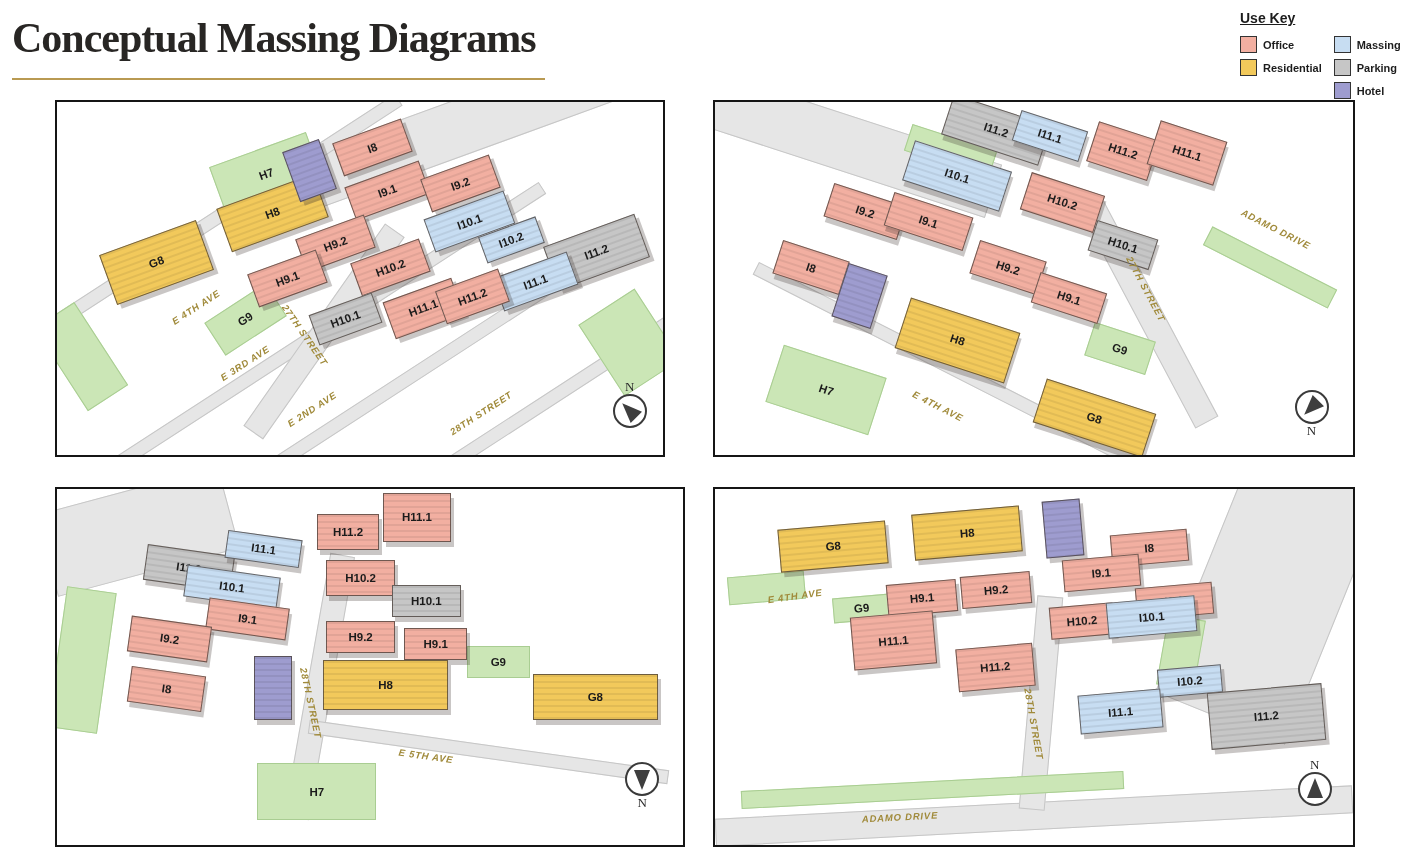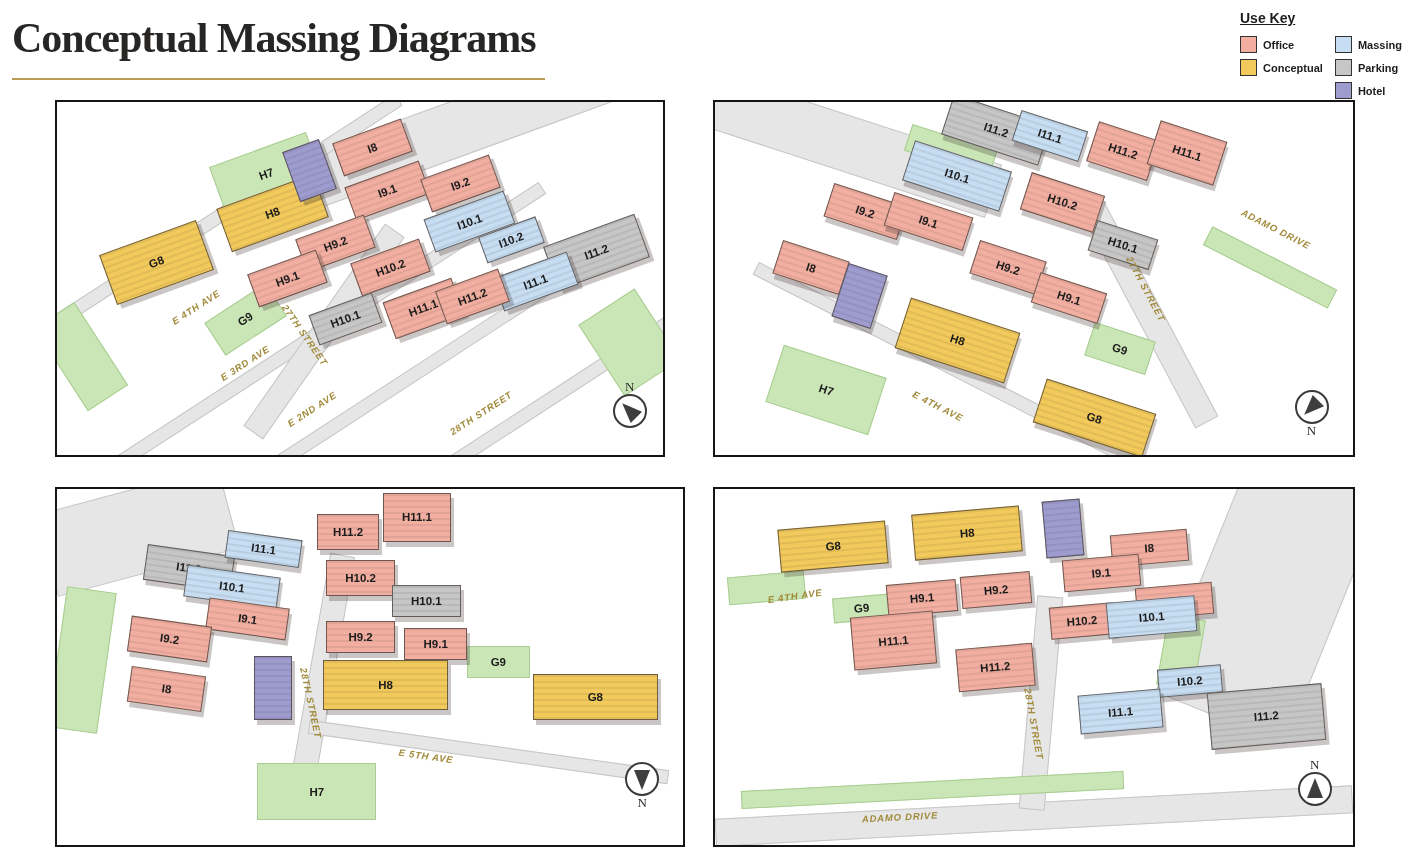--- a/index.html
+++ b/index.html
@@ -68,21 +68,21 @@
   <aside class="use-key">
     <div class="use-key-title">Use Key</div>
     <div class="use-key-cols">
       <div class="use-key-col">
         <div class="use-key-item">
           <span class="swatch" style="background: rgb(242, 175, 161);"></span>
           <span class="use-key-label">Office</span>
         </div>
         <div class="use-key-item">
           <span class="swatch" style="background: rgb(242, 201, 91);"></span>
-          <span class="use-key-label">Conceptual</span>
+          <span class="use-key-label">Residential</span>
         </div>
       </div>
       <div class="use-key-col">
         <div class="use-key-item">
           <span class="swatch" style="background: rgb(199, 221, 242);"></span>
           <span class="use-key-label">Massing</span>
         </div>
         <div class="use-key-item">
           <span class="swatch" style="background: rgb(198, 198, 198);"></span>
           <span class="use-key-label">Parking</span>

